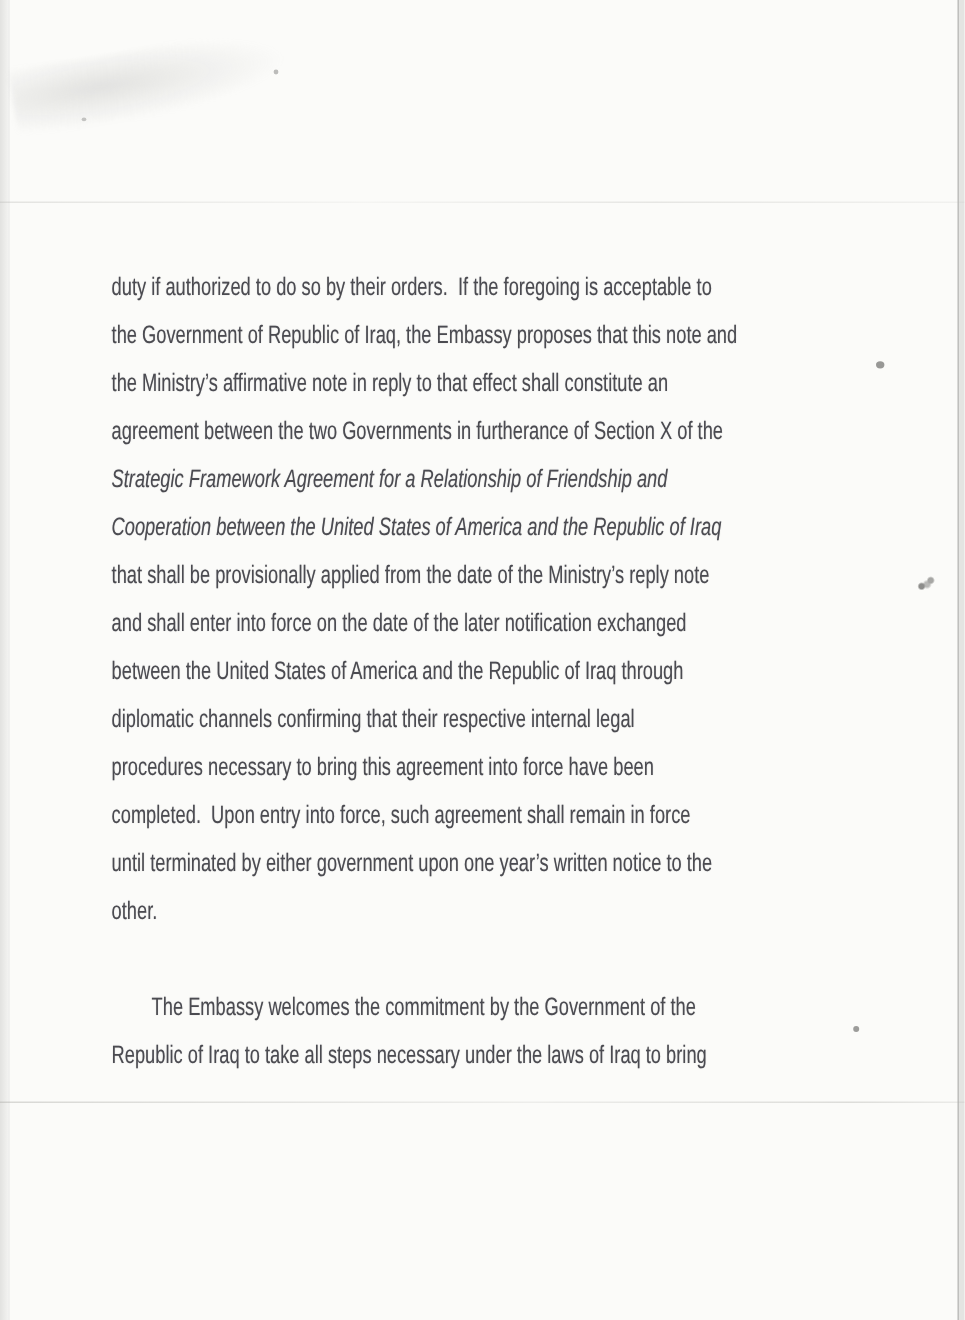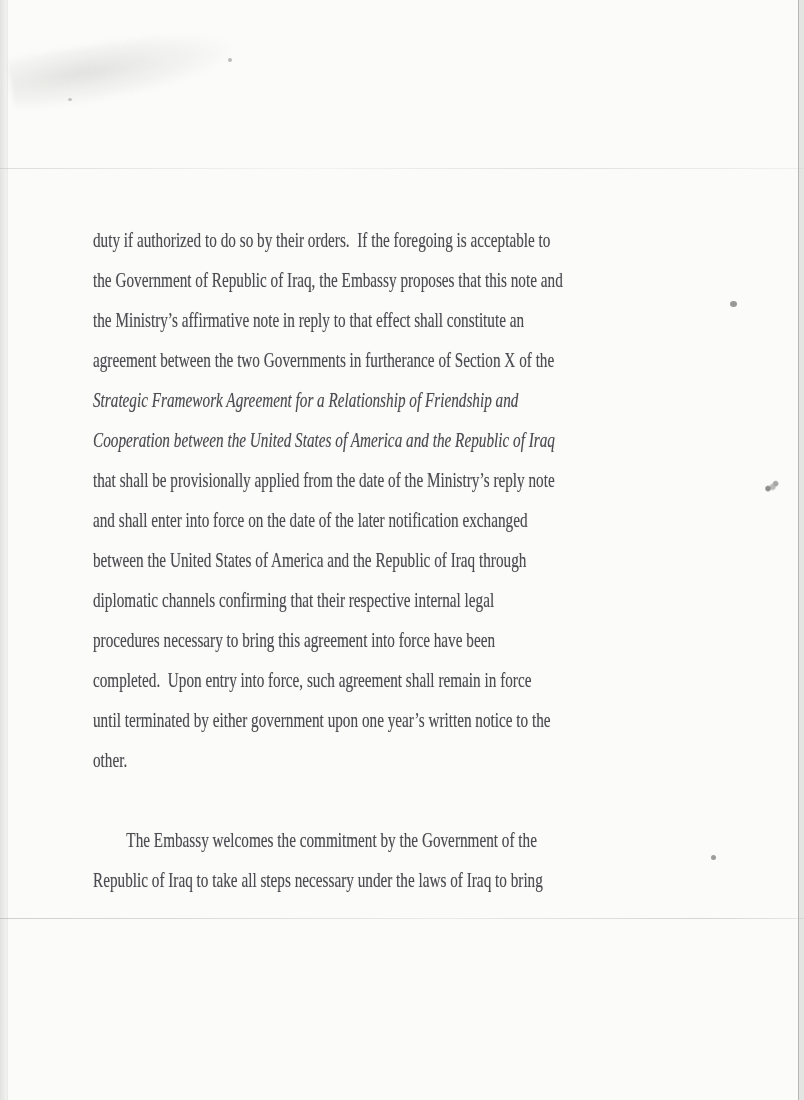--- a/index.html
+++ b/index.html
@@ -6,21 +6,21 @@
     --bg: #fbfbf9;
     --ink: #4b4b51;
   }
   html, body { margin: 0; padding: 0; background: #ffffff; }
   .page {
     position: relative;
     width: 804px;
     height: 1100px;
     background: var(--bg);
     overflow: hidden;
-    font-family: Liberation Serif, serif;
+    font-family: Liberation Sans, sans-serif;
   }
   
   .left-edge {
     position: absolute; left: 0; top: 0; width: 7px; height: 100%;
     background: linear-gradient(to right, #e2e2e0, #f3f3f1);
     border-right: 1px solid #eaeae8;
   }
   .right-edge {
     position: absolute; right: 0; top: 0; width: 5px; height: 100%;
     background: #e4e4e2;

